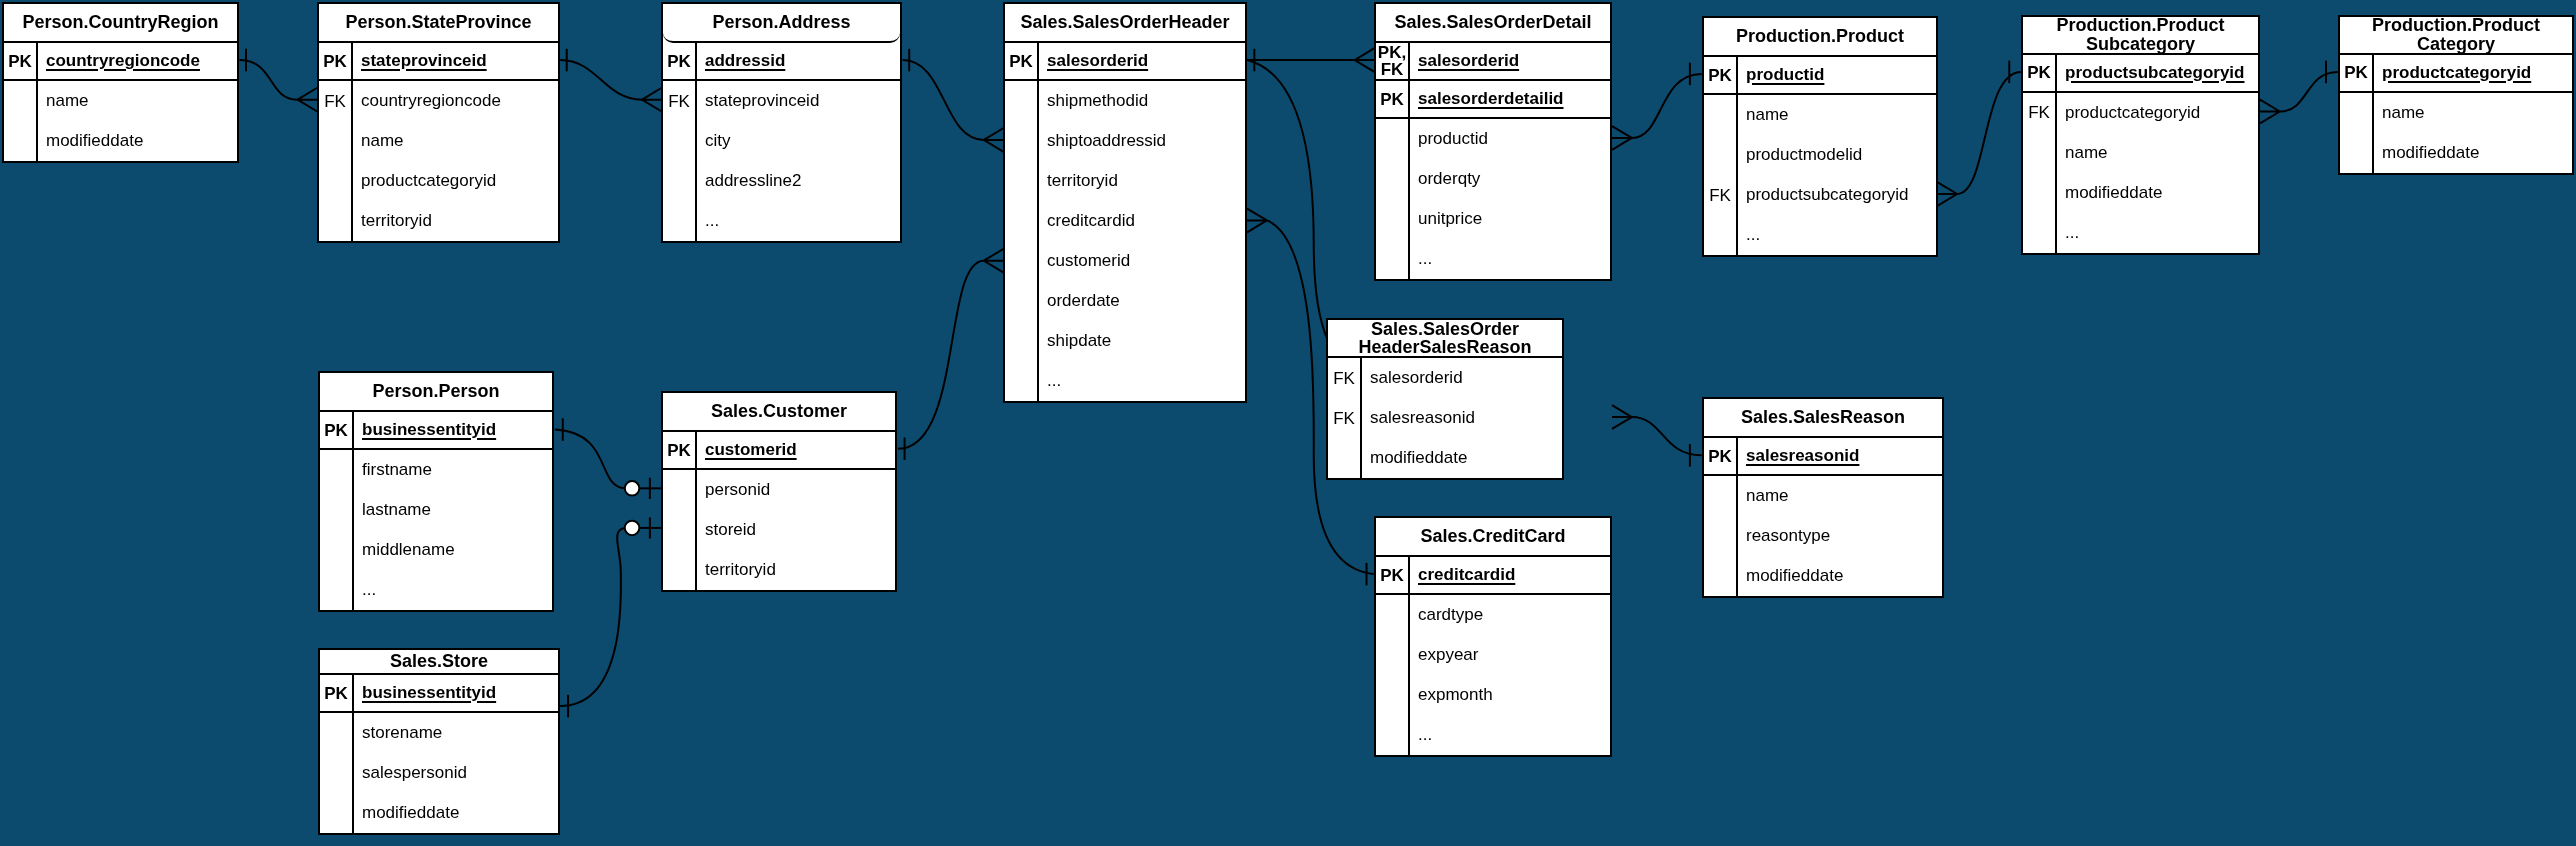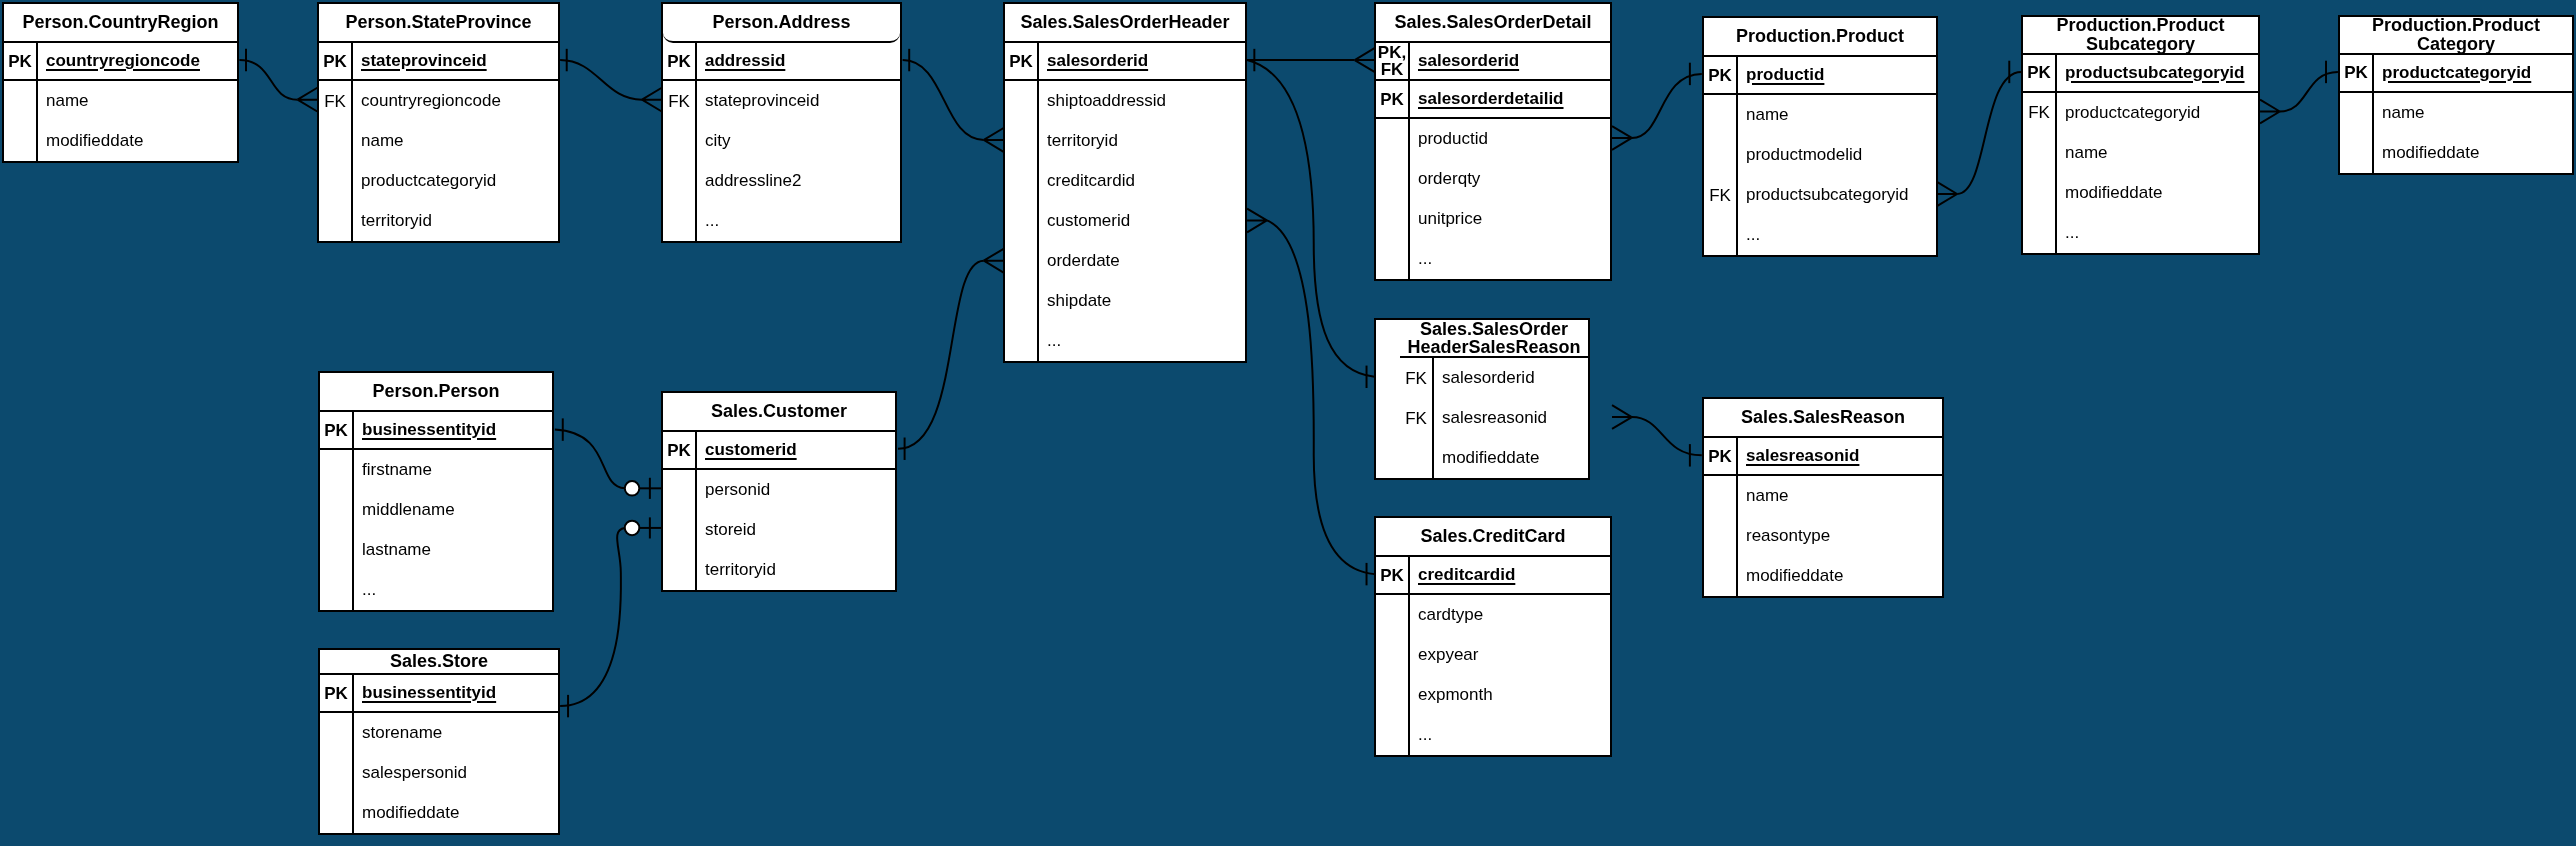--- a/index.html
+++ b/index.html
@@ -182,20 +182,24 @@
       <div class="tbl" style="left: 1003px; top: 2px; width: 244px;">
         <div class="tbl-title" style="height: 39px;">Sales.SalesOrderHeader</div>
         <div class="krow">
           <div class="kcol bold">PK</div>
           <div class="acol">
             <span class="pkname">salesorderid</span>
           </div>
         </div>
         <div class="arow">
           <div class="kcol"></div>
+          <div class="acol">shipmethodid</div>
+        </div>
+        <div class="arow">
+          <div class="kcol"></div>
           <div class="acol">shiptoaddressid</div>
         </div>
         <div class="arow">
           <div class="kcol"></div>
           <div class="acol">territoryid</div>
         </div>
         <div class="arow">
           <div class="kcol"></div>
           <div class="acol">creditcardid</div>
         </div>
@@ -324,25 +328,25 @@
           <div class="acol">
             <span class="pkname">businessentityid</span>
           </div>
         </div>
         <div class="arow">
           <div class="kcol"></div>
           <div class="acol">firstname</div>
         </div>
         <div class="arow">
           <div class="kcol"></div>
+          <div class="acol">lastname</div>
+        </div>
+        <div class="arow">
+          <div class="kcol"></div>
           <div class="acol">middlename</div>
-        </div>
-        <div class="arow">
-          <div class="kcol"></div>
-          <div class="acol">lastname</div>
         </div>
         <div class="arow">
           <div class="kcol"></div>
           <div class="acol">...</div>
         </div>
       </div>
       <div class="tbl" style="left: 661px; top: 391px; width: 236px;">
         <div class="tbl-title" style="height: 39px;">Sales.Customer</div>
         <div class="krow">
           <div class="kcol bold">PK</div>
@@ -356,21 +360,21 @@
         </div>
         <div class="arow">
           <div class="kcol"></div>
           <div class="acol">storeid</div>
         </div>
         <div class="arow">
           <div class="kcol"></div>
           <div class="acol">territoryid</div>
         </div>
       </div>
-      <div class="tbl" style="left: 1374px; top: 318px; width: 216px; padding-left: 24px;">
+      <div class="tbl" style="left: 1326px; top: 318px; width: 238px;">
         <div class="tbl-title" style="height: 38px;">Sales.SalesOrder
 HeaderSalesReason</div>
         <div class="arow">
           <div class="kcol">FK</div>
           <div class="acol">salesorderid</div>
         </div>
         <div class="arow">
           <div class="kcol">FK</div>
           <div class="acol">salesreasonid</div>
         </div>

